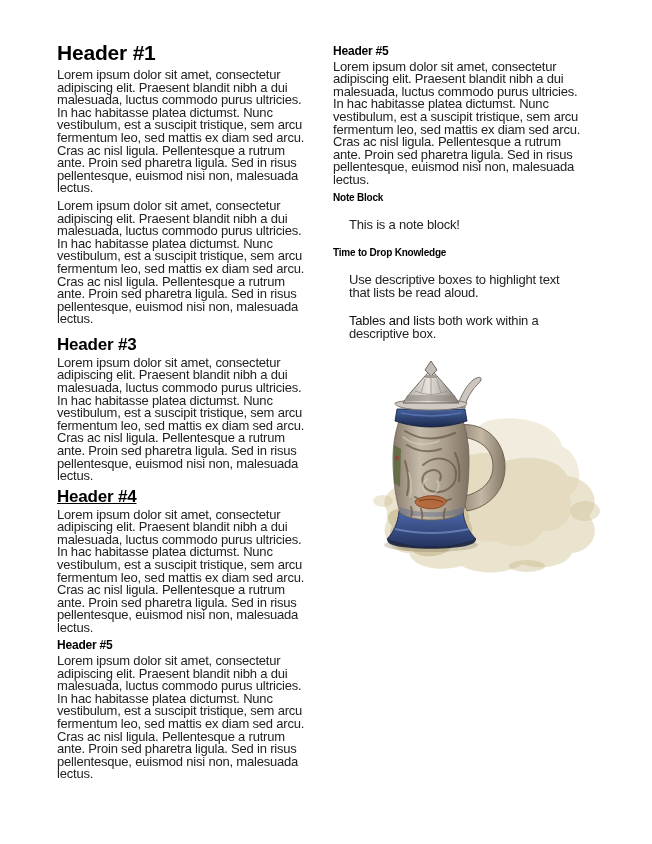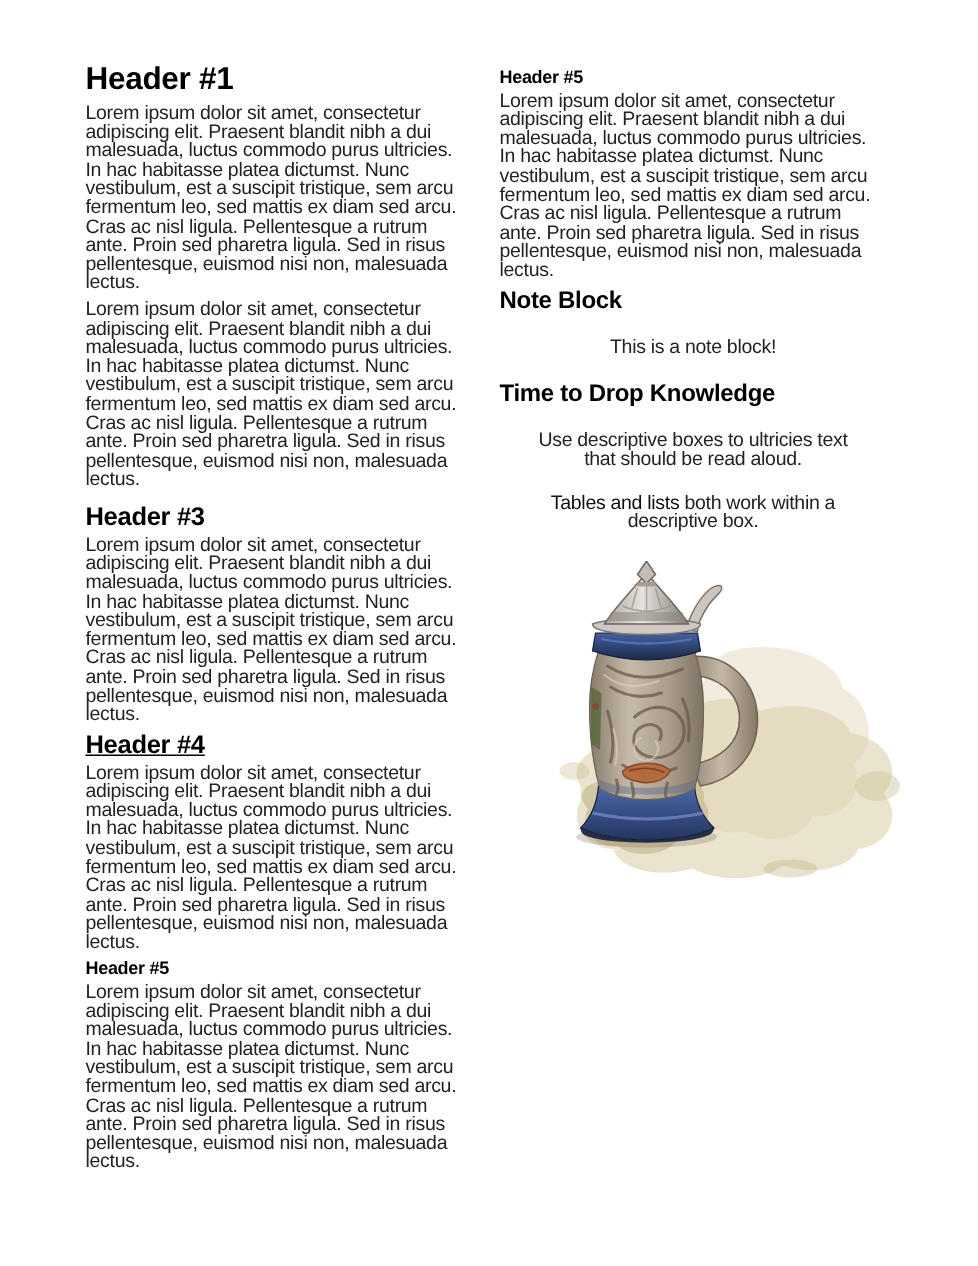--- a/index.html
+++ b/index.html
@@ -12,30 +12,30 @@
     overflow:hidden;
   }
   .columns { display:flex; gap:23px; padding:42px 0 0 57px; }
   .col-left  { width:253px; flex:0 0 253px; }
   .col-right { width:258px; flex:0 0 258px; }
 
   p.body {
     font-size:13px; line-height:12.6px; letter-spacing:-0.2px;
     margin:0 0 5px 0; color:#222222;
   }
-  p.tight { margin:16px;text-align:center; }
+  p.tight { margin:16px; }
   .bold-inline { font-weight:normal; color:#101010; }
 
   .hd { font-weight:bold; color:#000000; line-height:1.05; letter-spacing:-0.2px; }
   .hd1 { font-size:21px;   margin:0 0 5px 0; }
   .hd2 { font-size:17px;   margin:3px 0 4px 0; }
   .hd3 { font-size:17px; margin:10px 0 3px 0; }
   .hd4 { font-size:17px;   margin:3px 0 3px 0;text-decoration:underline; }
   .hd5 { font-size:12px;   margin:3px 0 3px 0; }
-  .hd6 { font-size:16px; margin:2px 0 1px 0; line-height:1.1; }
+  .hd6 { font-size:10px; margin:2px 0 1px 0; line-height:1.1; }
 
   .illustration { width:260px; height:220px; margin:20px 0 0 24px; }
 </style>
 </head>
 <body>
 
 <div class="page">
   <div class="columns">
 
     <div class="col-left">
@@ -55,21 +55,21 @@
     </div>
 
     <div class="col-right">
       <div class="hd hd5">Header #5</div>
       <p class="body">Lorem ipsum dolor sit amet, consectetur adipiscing elit. Praesent blandit nibh a dui malesuada, luctus commodo purus ultricies. In hac habitasse platea dictumst. Nunc vestibulum, est a suscipit tristique, sem arcu fermentum leo, sed mattis ex diam sed arcu. Cras ac nisl ligula. Pellentesque a rutrum ante. Proin sed pharetra ligula. Sed in risus pellentesque, euismod nisi non, malesuada lectus.</p>
 
       <div class="hd hd6">Note Block</div>
       <p class="body tight">This is a note block!</p>
 
       <div class="hd hd6">Time to Drop Knowledge</div>
-      <p class="body tight">Use descriptive boxes to ultricies text that should be read aloud.</p>
+      <p class="body tight">Use descriptive boxes to highlight text that lists be read aloud.</p>
 
       <p class="body tight"><span class="bold-inline">Tables and lists</span><span> both work within a descriptive box.</span></p>
 
       <div class="illustration">
         <svg width="260" height="220" viewBox="0 0 260 220" xmlns="http://www.w3.org/2000/svg">
           <defs>
             <linearGradient id="gs" x1="0" y1="0" x2="1" y2="0">
               <stop offset="0" stop-color="#aca49c"></stop>
               <stop offset="0.45" stop-color="#e6e2dd"></stop>
               <stop offset="1" stop-color="#837c74"></stop>

